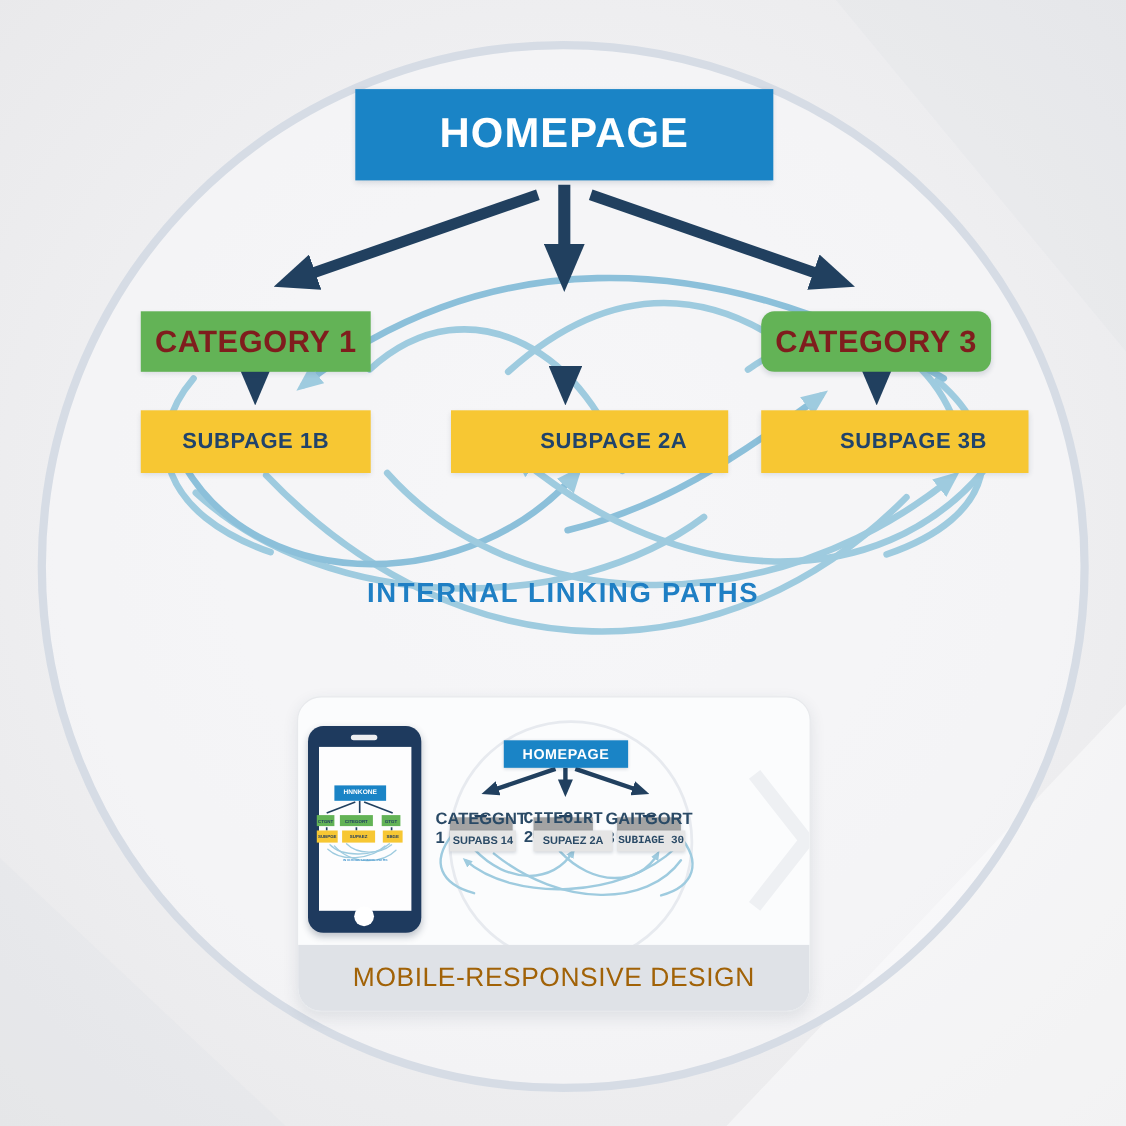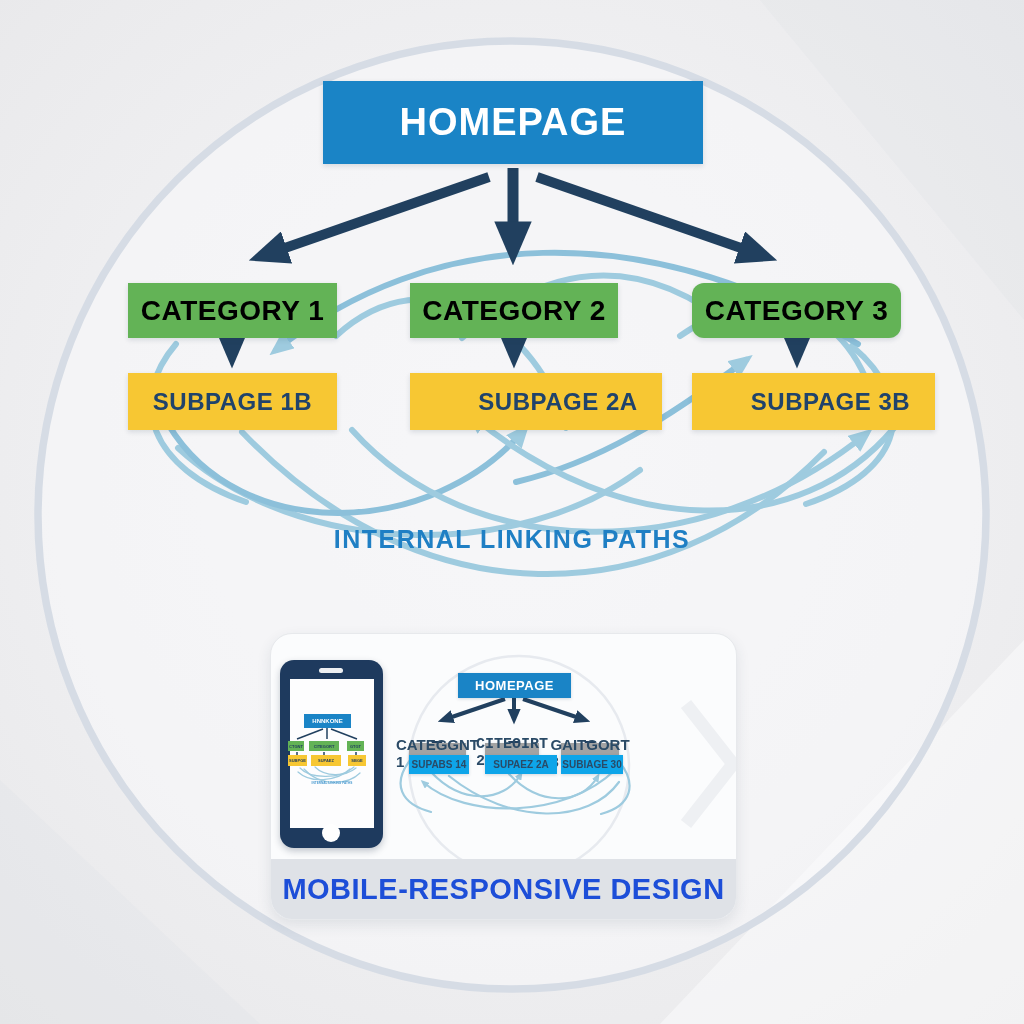--- a/index.html
+++ b/index.html
@@ -4,33 +4,33 @@
 <style>
   html,body{margin:0;padding:0;}
   body{font-family:"Liberation Sans","DejaVu Sans",sans-serif;}
   #stage{position:relative;width:1024px;height:1024px;overflow:hidden;
     background:radial-gradient(circle at 50% 46%, #f3f3f5 0%, #efeff1 55%, #e8e8ea 100%);}
   #stage svg{position:absolute;left:0;top:0;}
   .box{position:absolute;display:flex;align-items:center;justify-content:center;
     font-weight:700;letter-spacing:.5px;box-shadow:0 2px 5px rgba(30,50,80,.14);}
   .homepage-box{left:323px;top:81px;width:380px;height:83px;background:#1a84c6;
     color:#ffffff;font-size:38px;letter-spacing:1px;}
-  .cat{height:55px;top:283px;background:#63b356;color:#000000;font-size:28px;}
+  .cat{height:55px;top:283px;background:#63b356;color:#7f1d1d;font-size:28px;}
   .cat1{left:128px;width:209px;} .cat2{left:410px;width:208px;} .cat3{left:692px;width:209px;border-radius:12px;}
-  .sub{height:57px;top:373px;background:#f7c733;color:#20436b;font-size:24px;}
+  .sub{height:57px;top:373px;background:#f7c733;color:#20436b;font-size:20px;}
   .sub1{left:128px;width:209px;} .sub2{left:410px;width:208px;padding-left:44px;} .sub3{left:692px;width:209px;padding-left:34px;}
   .caption{position:absolute;left:212px;top:525px;width:600px;text-align:center;
     color:#1f7fc4;font-size:25px;font-weight:600;letter-spacing:1.5px;}
   
   .card{position:absolute;left:270px;top:633px;width:465px;height:285px;border-radius:22px;
     background:#fbfcfd;border:1px solid #e7e9ec;box-shadow:0 5px 14px rgba(40,55,80,.10);overflow:hidden;}
   .card svg{position:absolute;left:0;top:0;}
   .card-band{position:absolute;left:0;bottom:0;width:100%;height:60px;background:#dfe2e7;
     display:flex;align-items:center;justify-content:center;}
-  .card-title{color:#1d4ed8;font-size:29px;font-weight:700;letter-spacing:.5px;}
+  .card-title{color:#a16207;font-size:24px;font-weight:400;letter-spacing:.5px;}
   
   .phone{position:absolute;left:9px;top:26px;width:103px;height:188px;border-radius:14px;
     background:#1e3a5e;box-shadow:0 3px 7px rgba(20,35,60,.25);}
   .phone-screen{position:absolute;left:10px;top:19px;width:84px;height:149px;background:#fdfdfe;}
   .phone-speaker{position:absolute;left:39px;top:8px;width:24px;height:5px;border-radius:3px;
     background:rgba(255,255,255,.92);}
   .phone-button{position:absolute;left:42px;bottom:6px;width:18px;height:18px;border-radius:50%;
     background:#ffffff;}
   
   .mbox{position:absolute;display:flex;align-items:center;justify-content:center;overflow:hidden;}
@@ -40,22 +40,22 @@
   .micro-g.g1{left:-2px;width:16px;} .micro-g.g2{left:19px;width:30px;} .micro-g.g3{left:57px;width:17px;}
   .micro-y{top:76px;height:11px;background:#f7c733;color:#1e3a5e;font-size:4px;font-weight:700;}
   .micro-y.y1{left:-2px;width:19px;} .micro-y.y2{left:21px;width:30px;} .micro-y.y3{left:58px;width:18px;}
   .micro-caption{position:absolute;left:-20px;top:100px;width:124px;text-align:center;color:#4a9ad0;
     font-size:7px;font-weight:700;transform:scale(.45);transform-origin:50% 50%;white-space:nowrap;}
   
   .mini-home{left:187px;top:39px;width:113px;height:25px;background:#1a84c6;color:#fff;
     font-size:13px;letter-spacing:.5px;}
   .mini-cat{top:93px;height:19px;background:#a3a3a3;color:#2a4a66;font-size:15px;letter-spacing:0;margin-top:16px;}
   .mini-cat.c1{left:138px;width:57px;} .mini-cat.c2{left:214px;width:54px;font-family:Liberation Mono, monospace;} .mini-cat.c3{left:290px;width:58px;}
-  .mini-sub{top:121px;height:19px;background:#0ea5e9;color:#2a4a66;font-size:10px;letter-spacing:0;}
-  .mini-sub.s1{left:138px;width:60px;} .mini-sub.s2{left:214px;width:72px;} .mini-sub.s3{left:290px;width:62px;}
+  .mini-sub{top:121px;height:19px;background:#e5e5e5;color:#2a4a66;font-size:10px;letter-spacing:0;}
+  .mini-sub.s1{left:138px;width:60px;} .mini-sub.s2{left:214px;width:72px;} .mini-sub.s3{left:290px;width:62px;font-family:Liberation Mono, monospace;}
   .mini-box{box-shadow:0 1px 3px rgba(30,50,80,.18);}
 </style>
 </head>
 <body>
 
 <div id="stage">
 
   <svg width="1024" height="1024" viewBox="0 0 1024 1024">
     <polygon points="760,0 1024,0 1024,320" fill="rgba(214,219,227,0.16)"></polygon>
     <polygon points="0,780 260,1024 0,1024" fill="rgba(214,219,227,0.18)"></polygon>
@@ -93,21 +93,20 @@
       <line x1="489" y1="177" x2="262" y2="256" stroke-width="10" marker-end="url(#navyHead)"></line>
       <line x1="537" y1="177" x2="764" y2="256" stroke-width="10" marker-end="url(#navyHead)"></line>
       <line x1="232" y1="342" x2="232" y2="356" stroke-width="9" marker-end="url(#navyHead)"></line>
       <line x1="514" y1="342" x2="514" y2="356" stroke-width="9" marker-end="url(#navyHead)"></line>
       <line x1="797" y1="342" x2="797" y2="356" stroke-width="9" marker-end="url(#navyHead)"></line>
     </g>
   </svg>
 
   <div class="box homepage-box">HOMEPAGE</div>
   <div class="box cat cat1">CATEGORY 1</div>
-  <div class="box cat cat2">CATEGORY 2</div>
   <div class="box cat cat3">CATEGORY 3</div>
   <div class="box sub sub1">SUBPAGE 1B</div>
   <div class="box sub sub2">SUBPAGE 2A</div>
   <div class="box sub sub3">SUBPAGE 3B</div>
 
   <div class="caption">INTERNAL LINKING PATHS</div>
 
   <div class="card">
 
     <svg width="465" height="285" viewBox="0 0 465 285">

